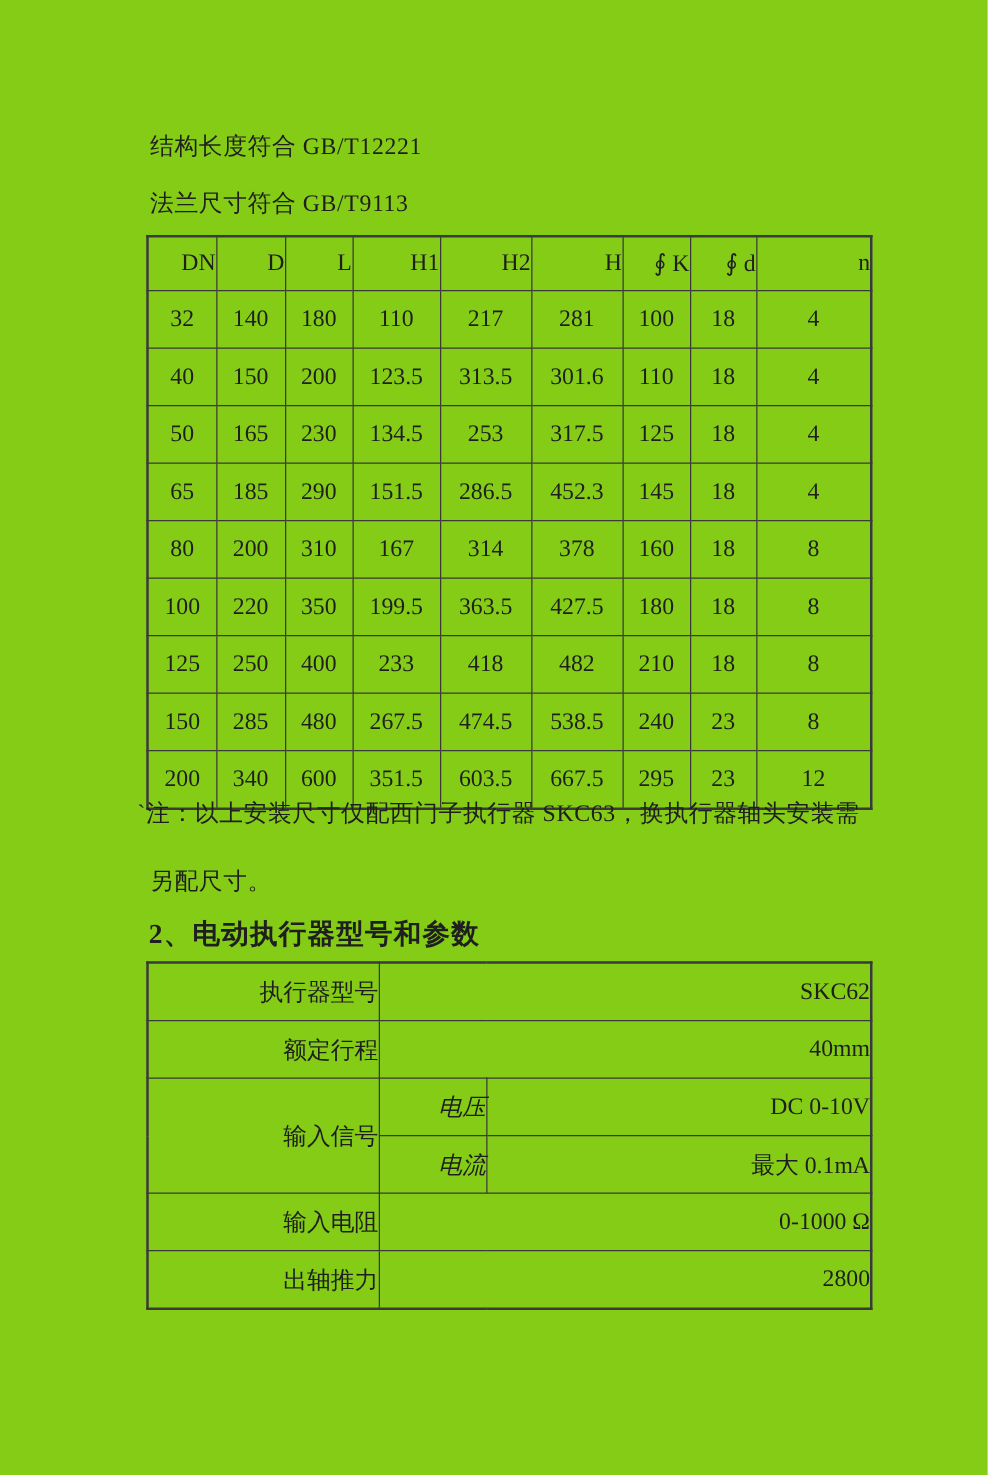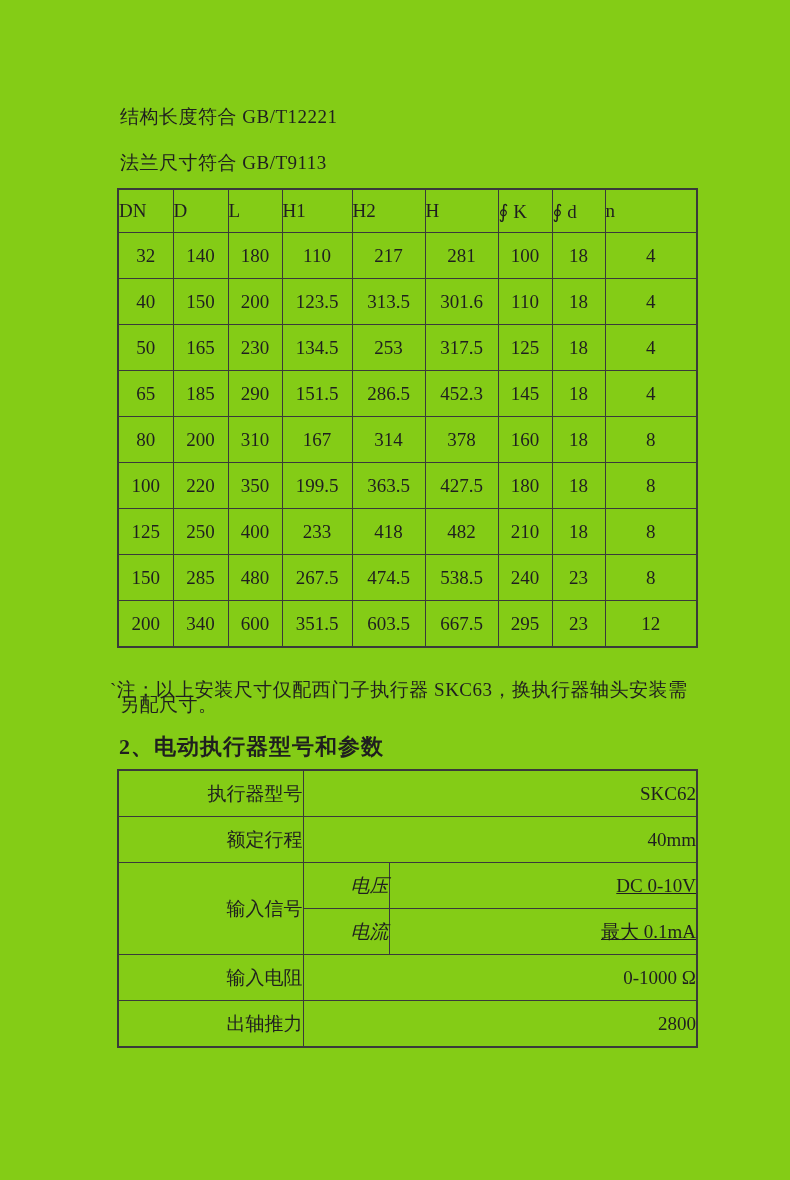--- a/index.html
+++ b/index.html
@@ -21,21 +21,21 @@
     background: #84cc16;
   }
   .textline {
     position: absolute;
     font-size: 19px;
     white-space: nowrap;
     letter-spacing: 0.5px;
   }
   .intro1 { left: 120px; top: 104px; }
   .intro2 { left: 120px; top: 150px; }
-  .note1  { left: 110px; top: 677px; }
+  .note1  { left: 110px; top: 638px; }
   .note2  { left: 120px; top: 692px; text-align: center; }
   .heading {
     position: absolute;
     left: 119px;
     top: 732px;
     font-size: 22px;
     font-weight: bold;
     letter-spacing: 1px;
     white-space: nowrap;
   }
@@ -47,29 +47,29 @@
   }
   td, th {
     border: 1px solid #3a3a3a;
     font-weight: normal;
     vertical-align: middle;
     font-size: 19px;
     padding: 0;
   }
   
   .dim-table { left: 117px; top: 188px; width: 579px; }
-  .dim-table th { height: 42px; text-align: left; }
+  .dim-table th { height: 42px; text-align: right; }
   .dim-table td { height: 45px; text-align: center; }
   
   .act-table { left: 117px; top: 769px; width: 580px; }
   .act-table td { height: 45px; text-align: right; }
   .act-table td.lbl    { padding-left: 9px; }
   .act-table td.val    { padding-left: 16px; }
   .act-table td.sub    { padding-left: 23px; font-style: italic; }
-  .act-table td.subval { padding-left: 10px; text-decoration: underline; }
+  .act-table td.subval { padding-left: 10px; }
 </style>
 </head>
 <body>
 
 <div class="page">
 
   <div class="textline intro1">结构长度符合 GB/T12221</div>
   <div class="textline intro2">法兰尺寸符合 GB/T9113</div>
 
   <table class="dim-table">

